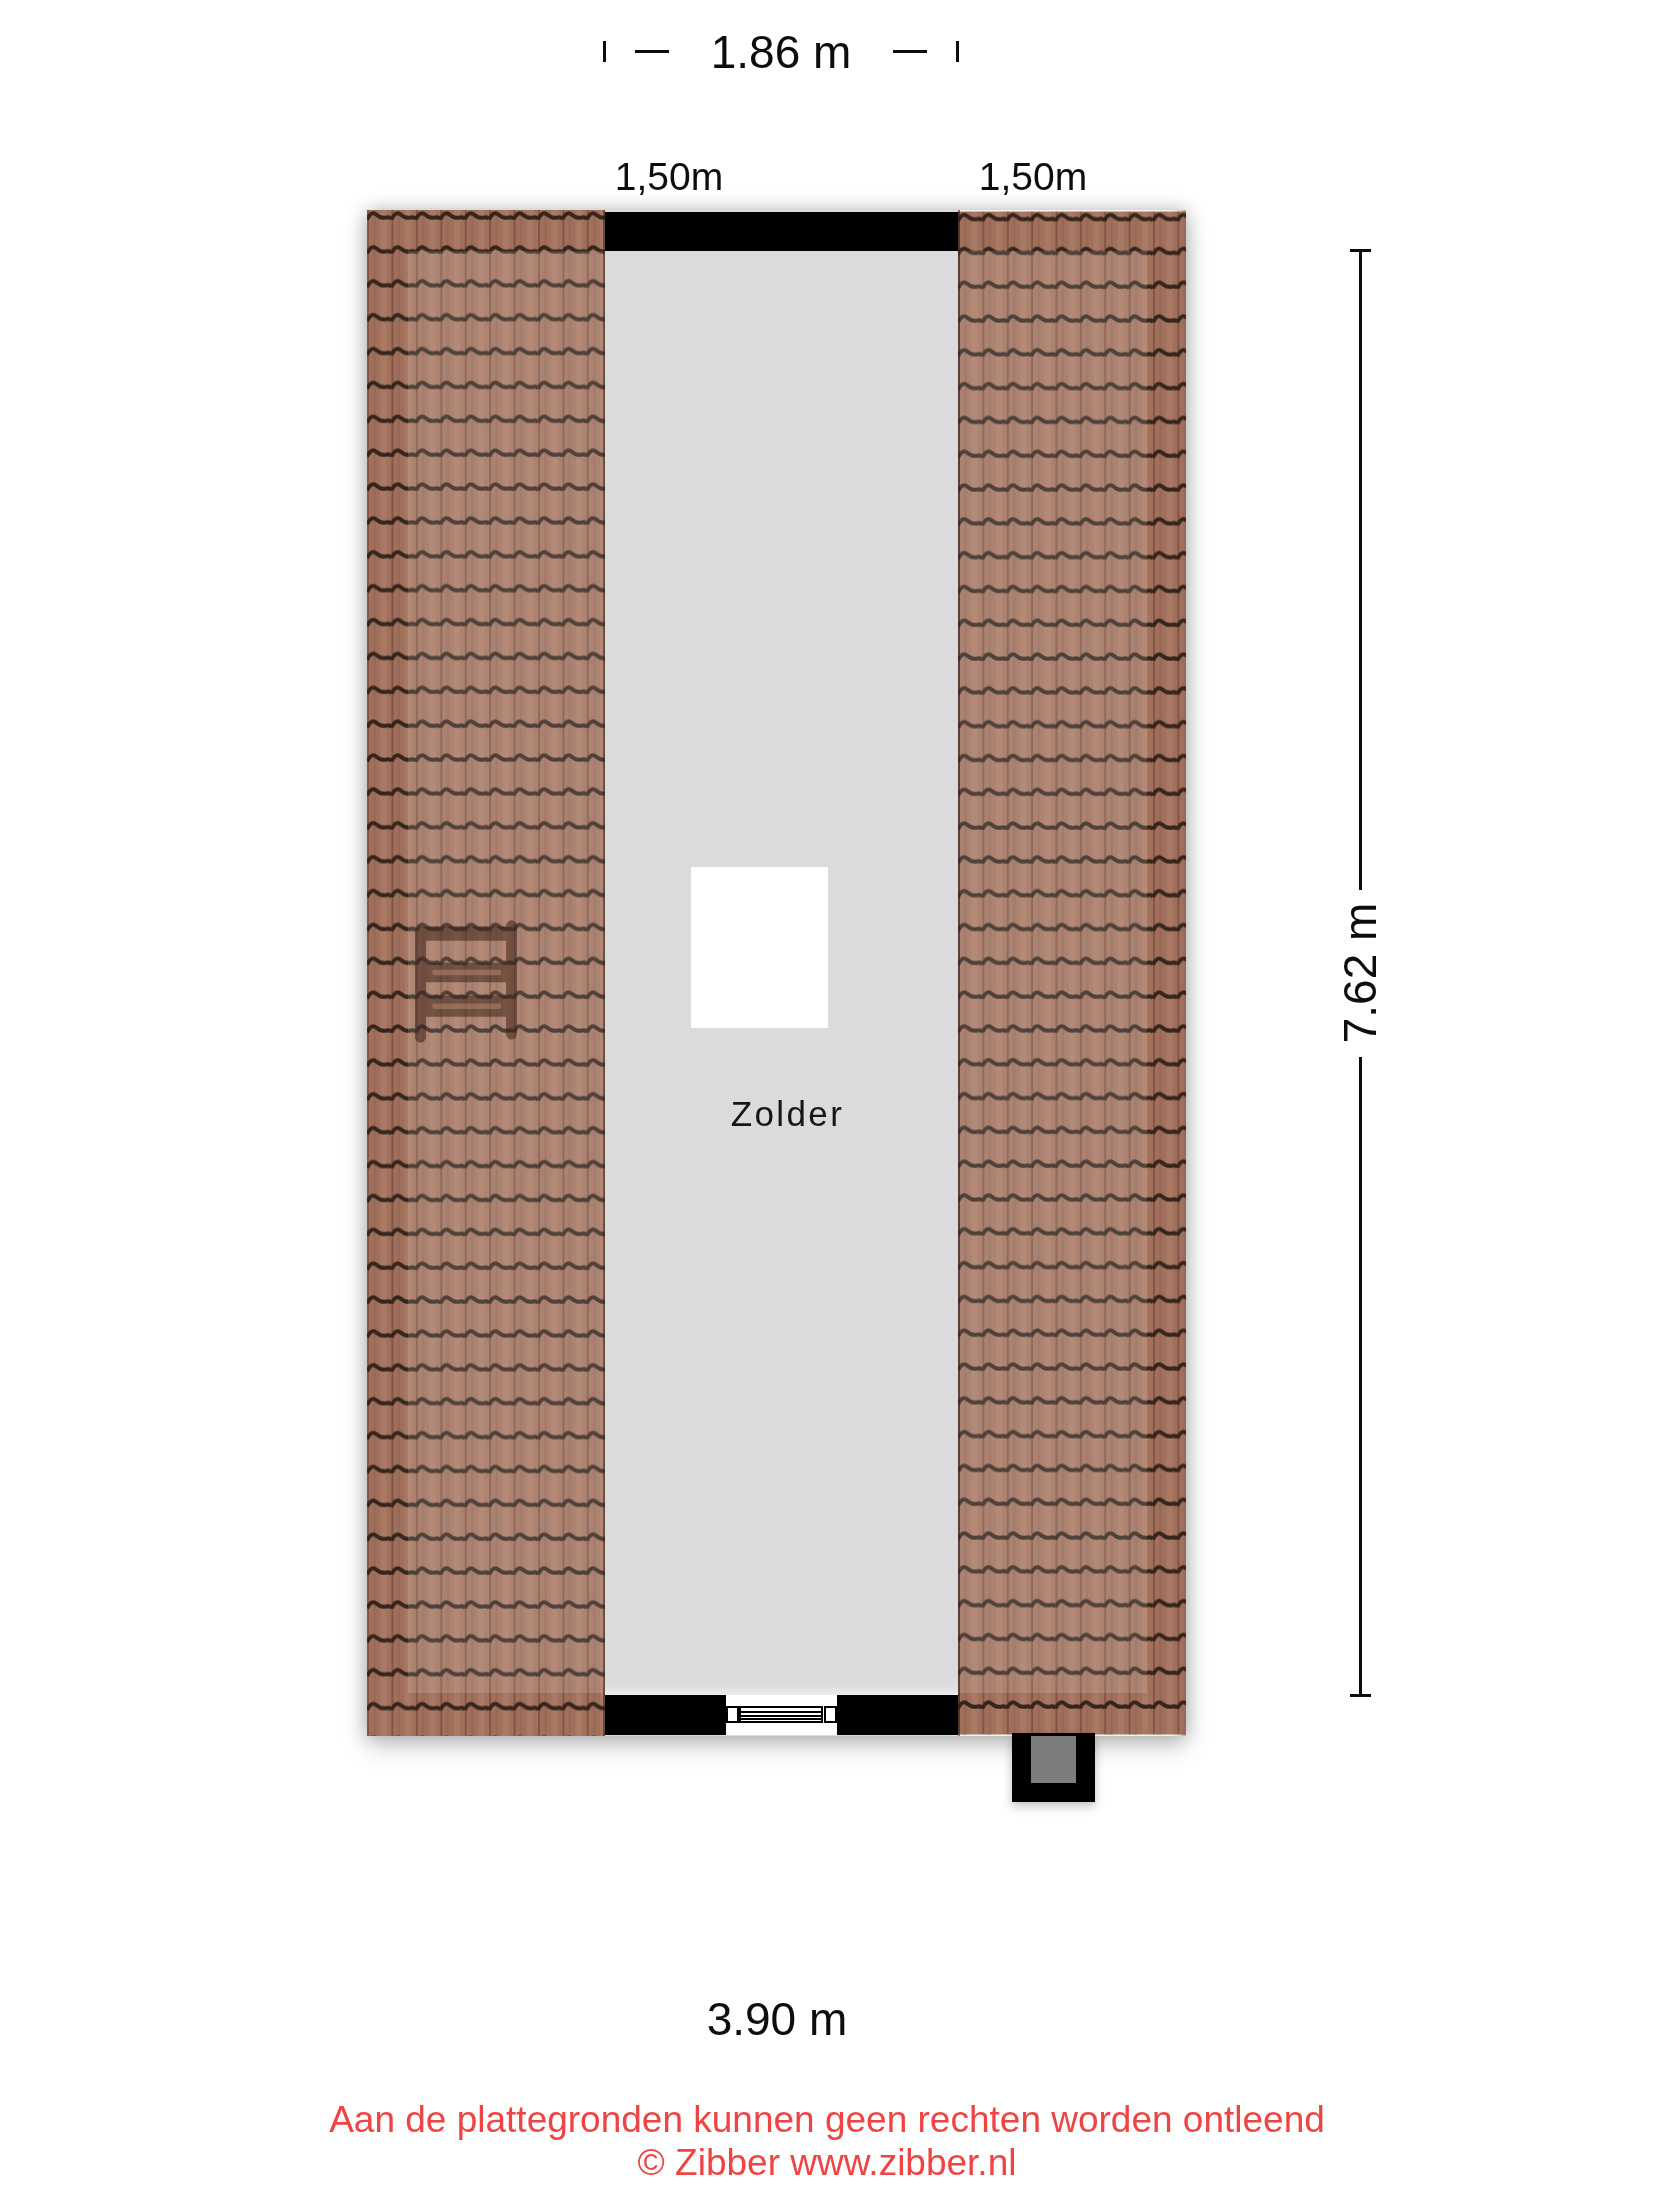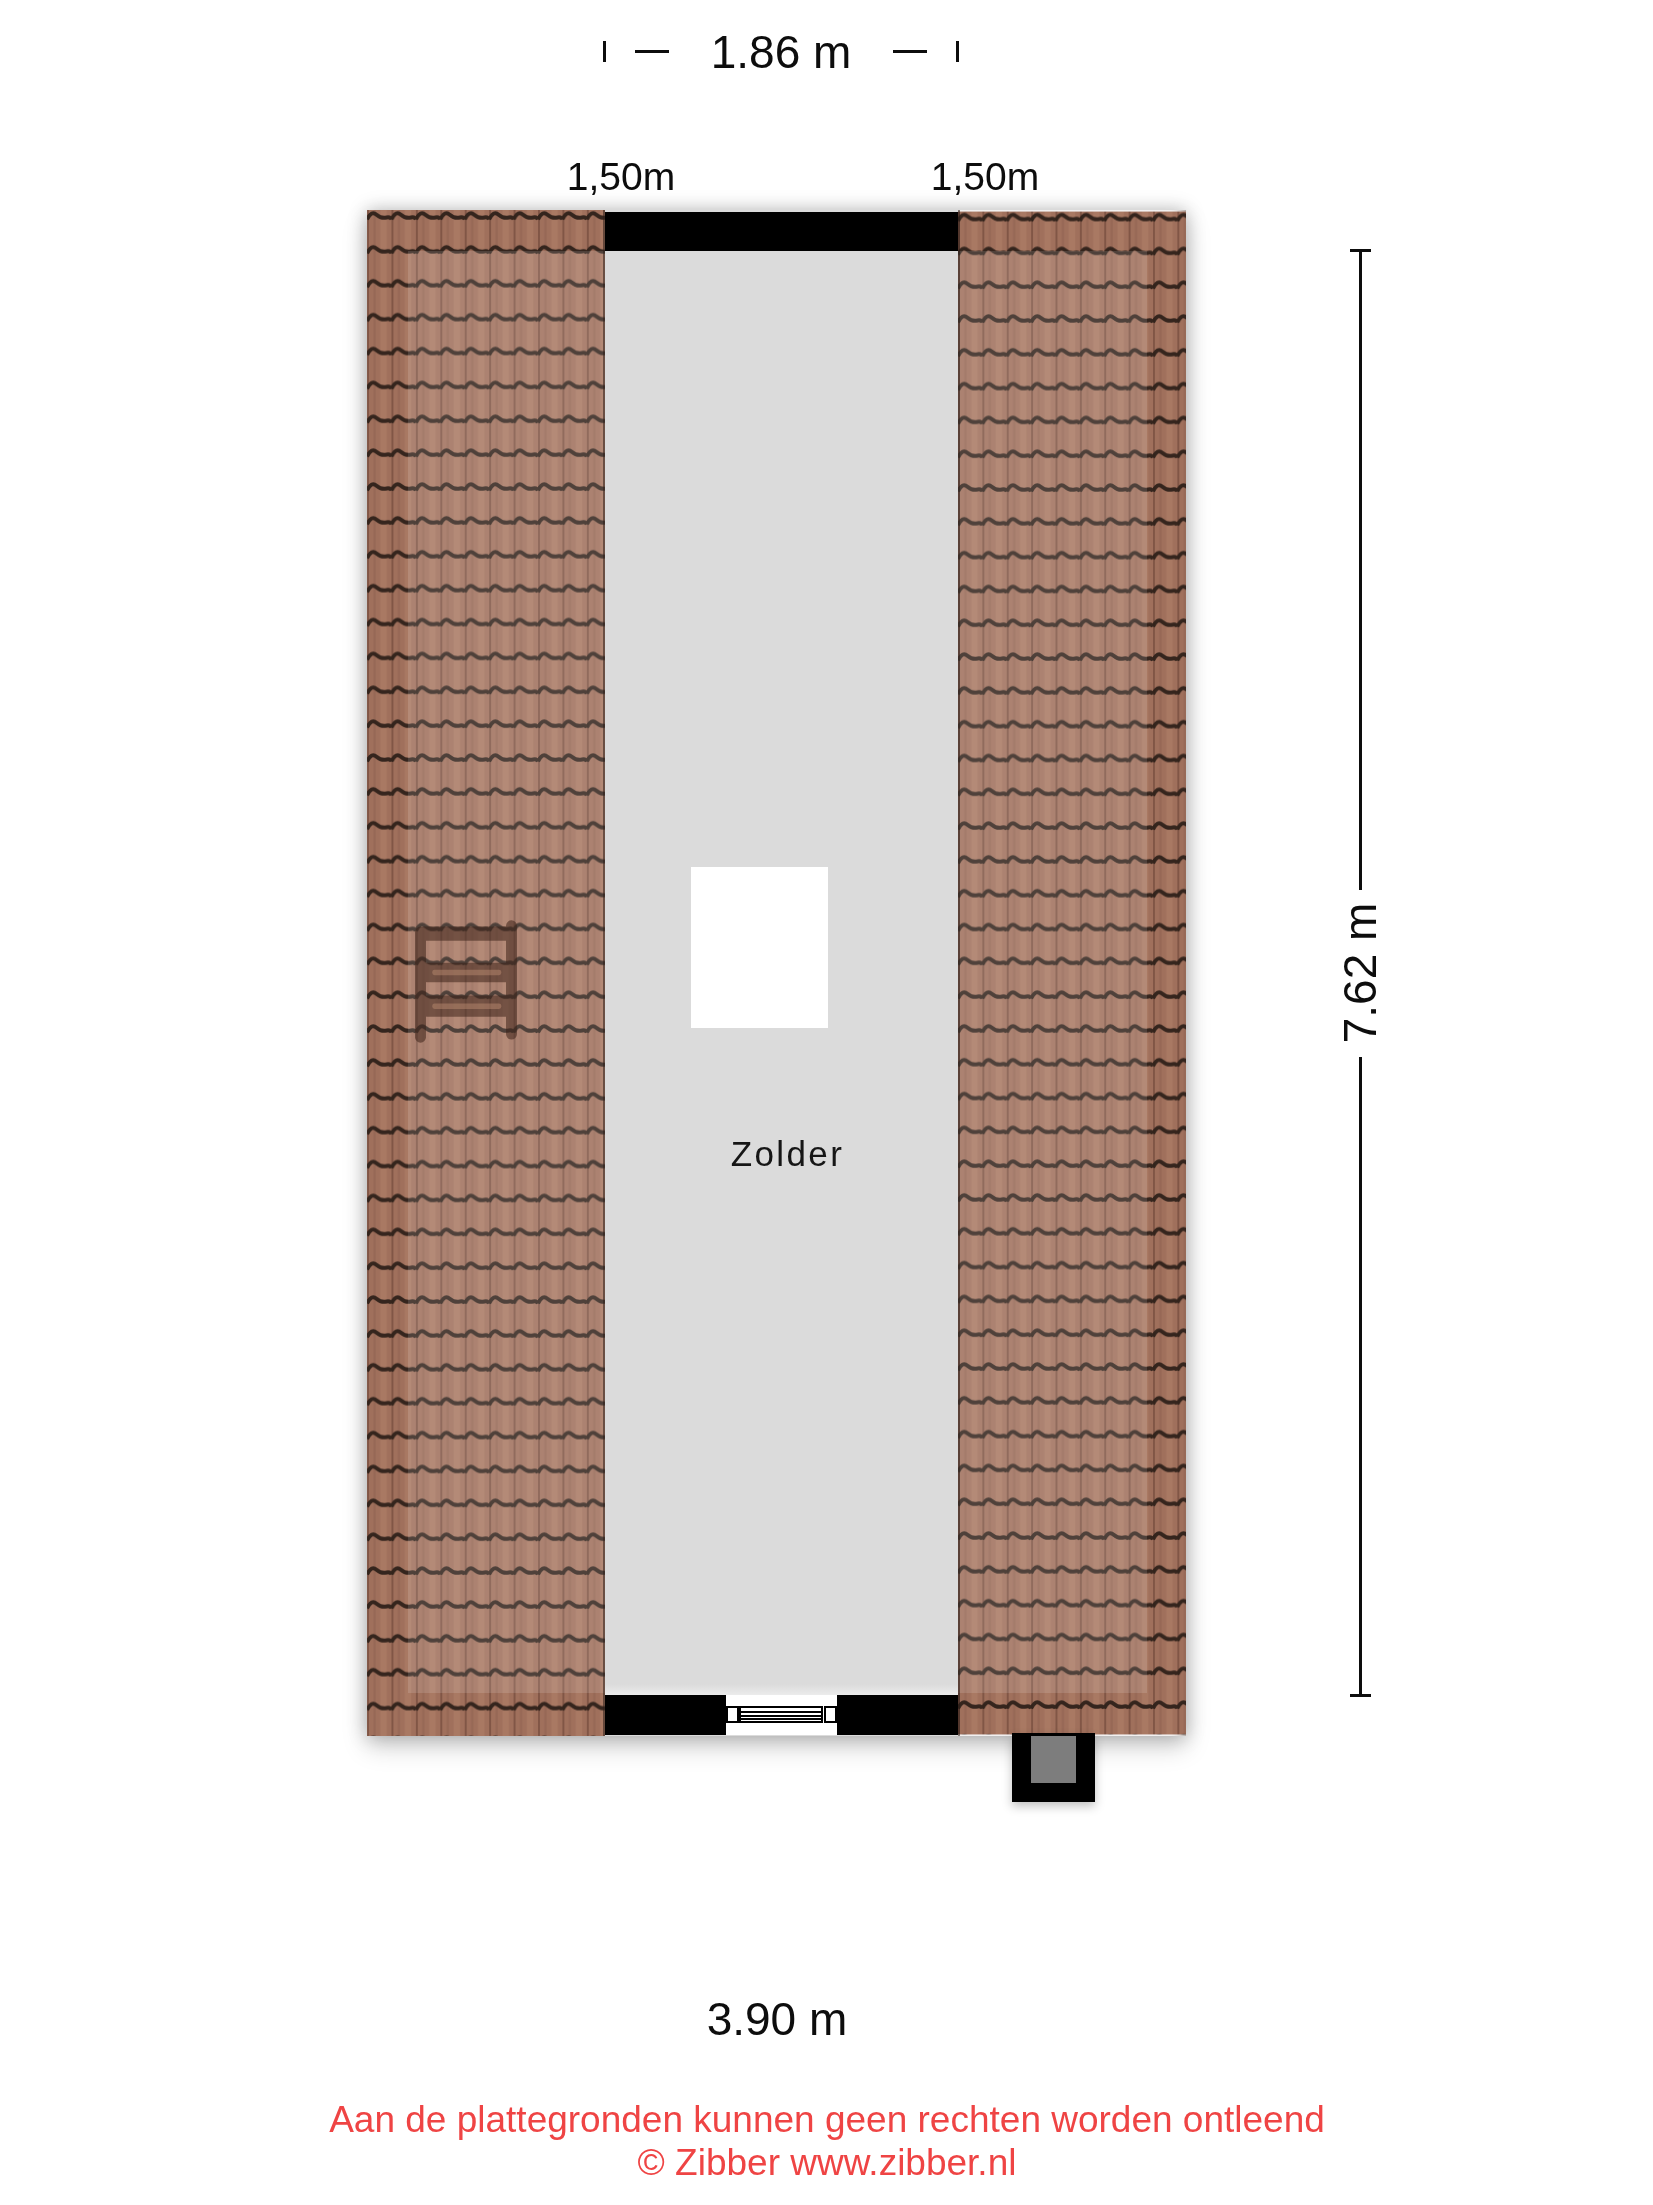--- a/index.html
+++ b/index.html
@@ -32,21 +32,21 @@
                background:var(--c-skylight_white,#fff);}
   .win-box{position:absolute;top:11px;height:17.3px;border:2.4px solid #000;background:#fff;box-sizing:border-box;}
   .win-end-l{left:0;width:13.4px;}
   .win-end-r{right:0;width:13.4px;}
   .win-mid{left:13.4px;width:84px;}
   .win-line{position:absolute;left:0;right:0;height:2px;background:#000;}
 
   .skylight{position:absolute;left:324px;top:657px;width:137px;height:161px;
             background:var(--c-skylight_white,#fff);}
   .room-label{position:absolute;left:238px;top:884px;width:365px;text-align:center;
-              font-size:35px;letter-spacing:2.4px;color:#161616;margin-top:40px;}
+              font-size:35px;letter-spacing:2.4px;color:#161616;}
 
   .chimney{position:absolute;left:645px;top:1523px;width:83px;height:69px;
            background:var(--c-wall_black,#000);box-shadow:0 4.7px 9.5px rgba(0,0,0,.25);}
   .chimney-flue{position:absolute;left:19px;top:3.2px;width:45px;height:47px;
            background:var(--c-chimney_inner_gray,#7d7d7d);}
 
   .chair{position:absolute;left:48px;top:710px;width:102px;height:123px;}
 
   
   .dim-h{position:absolute;display:flex;align-items:center;height:55px;color:#0d0d0d;gap:29px;}
@@ -55,21 +55,21 @@
   .dim-h .lbl{padding:0 12.6px;font-size:46px;white-space:nowrap;}
   .dim-top{left:603px;top:24.4px;width:356px;}
   .dim-bottom{left:403px;top:1934px;width:748px;flex-direction:column;}
 
   .vseg{position:absolute;left:1359px;width:3.2px;background:#0d0d0d;}
   .vtick{position:absolute;left:1350px;width:21px;height:3.2px;background:#0d0d0d;}
   .vlbl{position:absolute;left:1360px;top:973px;font-size:46px;white-space:nowrap;
         transform:translate(-50%,-50%) rotate(-90deg);color:#0d0d0d;}
 
   .roof-w-label{position:absolute;top:153px;transform:translateX(-50%);
-                font-size:39px;line-height:47px;color:#0d0d0d;white-space:nowrap;}
+                font-size:39px;line-height:47px;color:#0d0d0d;white-space:nowrap;margin-left:48px;}
   .roof-w-left{left:621px;}
   .roof-w-right{left:985px;}
 
   
   .footer-line{position:absolute;left:0;width:1654px;text-align:center;color:#ef4444;font-size:37px;line-height:44px;}
   .footer-1{top:2098px;}
   .footer-2{top:2141px;}
 </style>
 </head>
 <body>

